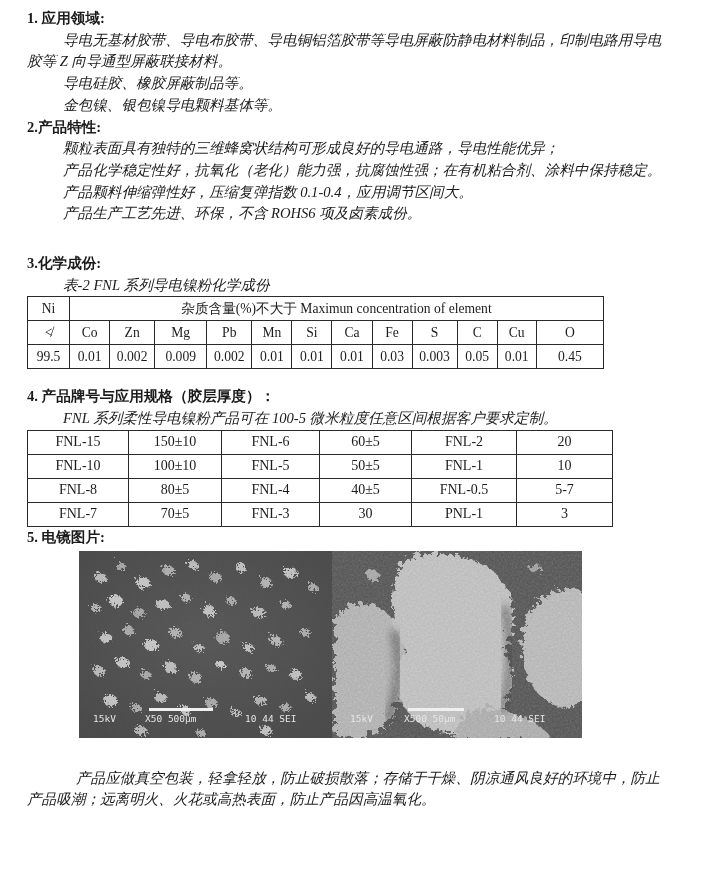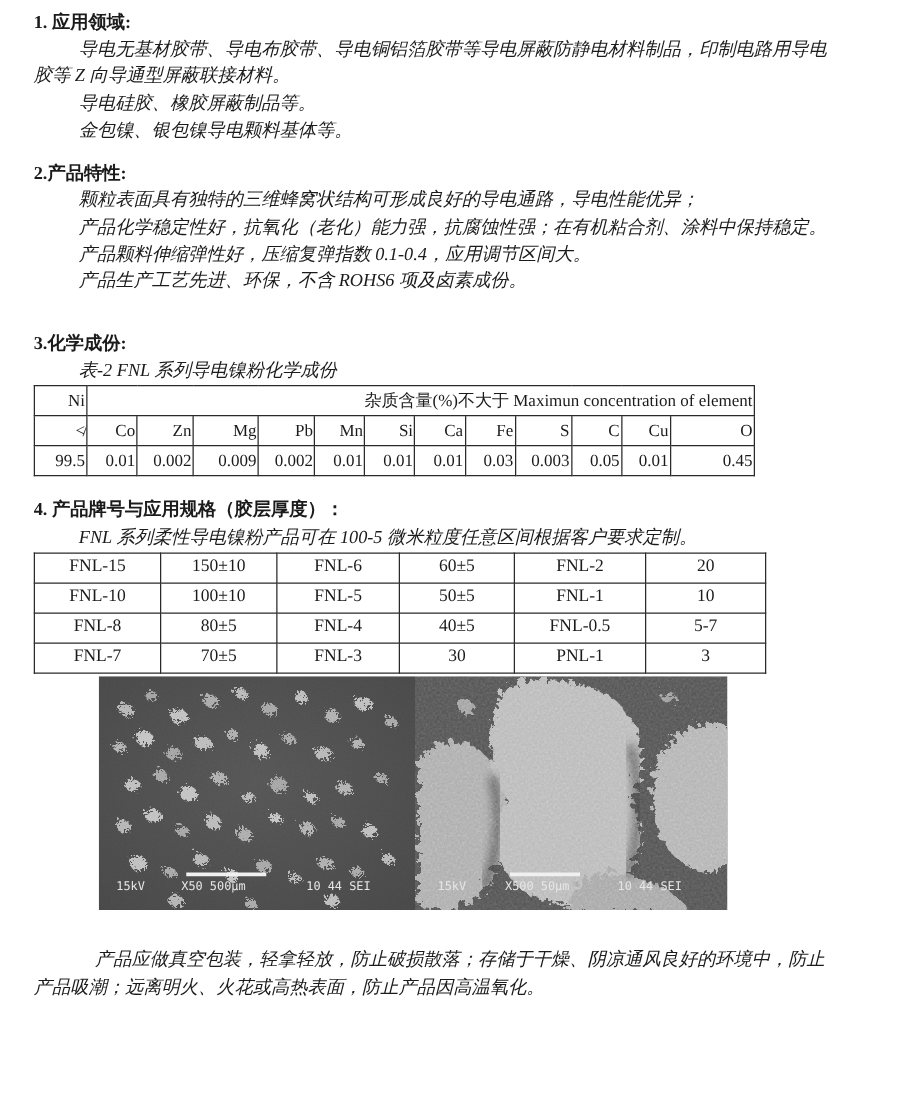--- a/index.html
+++ b/index.html
@@ -5,32 +5,32 @@
   html,body{margin:0;padding:0;}
   body{
     width:726px;height:876px;overflow:hidden;background:#ffffff;
     font-family:"Liberation Serif","DejaVu Serif",serif;
     color:#1b1b1b;
   }
   .page{padding:8px 20px 0 27px;}
   .line{line-height:21.7px;font-size:14.6px;white-space:nowrap;font-style:italic;}
   .indent{margin-left:36px;}
   .sec-title{line-height:21.7px;font-size:14.6px;white-space:nowrap;font-weight:bold;}
-  #s2{margin-top:12px;}
+  #s2{margin-top:0;}
   #s3{margin-top:28px;}
   #s4{margin-top:17px;}
   #s5{margin-top:0px;}
   #s6{margin-top:30px;}
 
   table{border-collapse:collapse;table-layout:fixed;}
   td{border:1px solid #2a2a2a;text-align:center;vertical-align:middle;
      font-size:13.6px;padding:0 1px;overflow:hidden;}
 
   #chem-table{width:577px;margin-top:0px;}
-  #chem-table td{height:23px;text-align:right;}
+  #chem-table td{height:23px;}
 
   #spec-table{width:585px;margin-top:0px;}
   #spec-table td{height:23px;font-size:14px;}
   #spec-table tr.hdr td{height:37px;line-height:17px;}
 
   .sem-row{display:flex;margin-left:18px;margin-top:2px;padding-left:34px;}
   .sem-row svg{display:block;}
   .semtxt{font-family:"DejaVu Sans Mono",monospace;font-size:9.5px;fill:#e6e6e6;}
 </style>
 </head>
@@ -155,20 +155,21 @@
         <td>FNL-3</td>
         <td>30</td>
         <td>PNL-1</td>
         <td>3</td>
       </tr>
     </tbody>
       </table>
   </div>
 
   <div id="s5">
+    <div class="sec-title">5. 电镜图片:</div>
     <div class="sem-row">
 
       <svg width="253" height="187" viewBox="0 0 253 187">
         <defs>
           <filter id="pRoughL" x="-30%" y="-30%" width="160%" height="160%">
             <feTurbulence type="turbulence" baseFrequency="0.35" numOctaves="3" seed="7" result="n"></feTurbulence>
             <feDisplacementMap in="SourceGraphic" in2="n" scale="9"></feDisplacementMap>
           </filter>
           <filter id="grainL">
             <feTurbulence type="fractalNoise" baseFrequency="0.8" numOctaves="2" seed="3"></feTurbulence>

